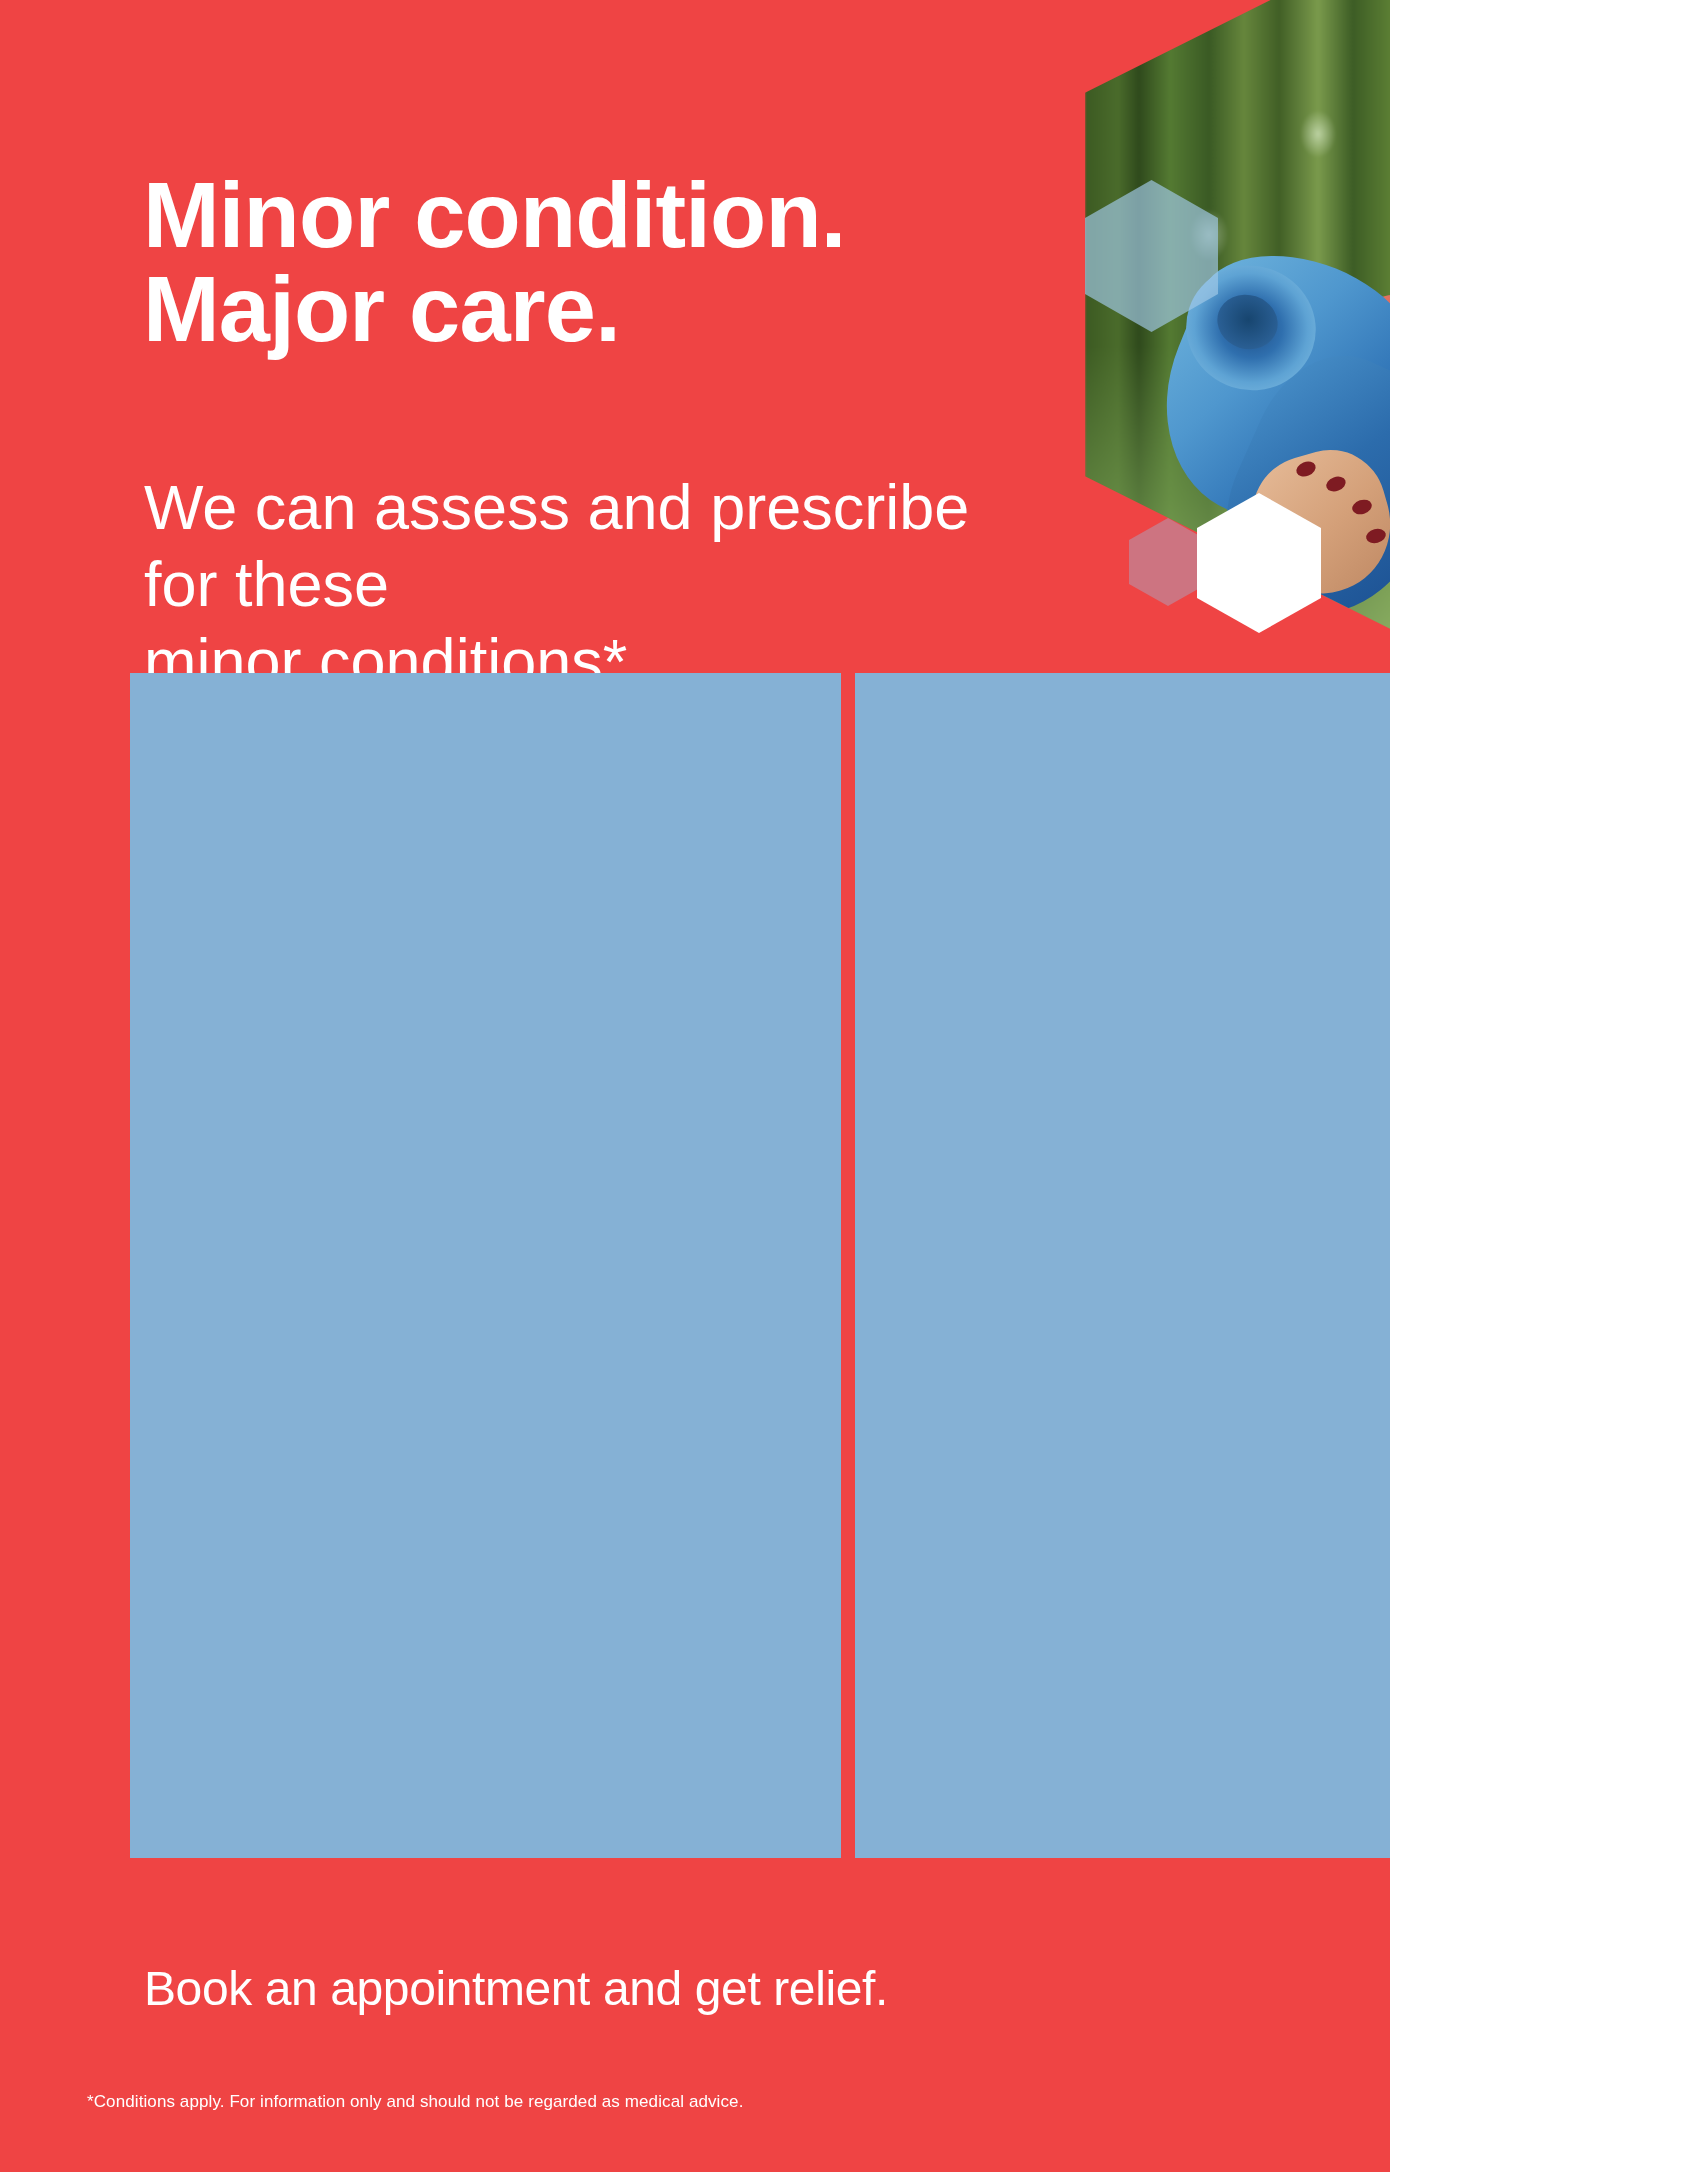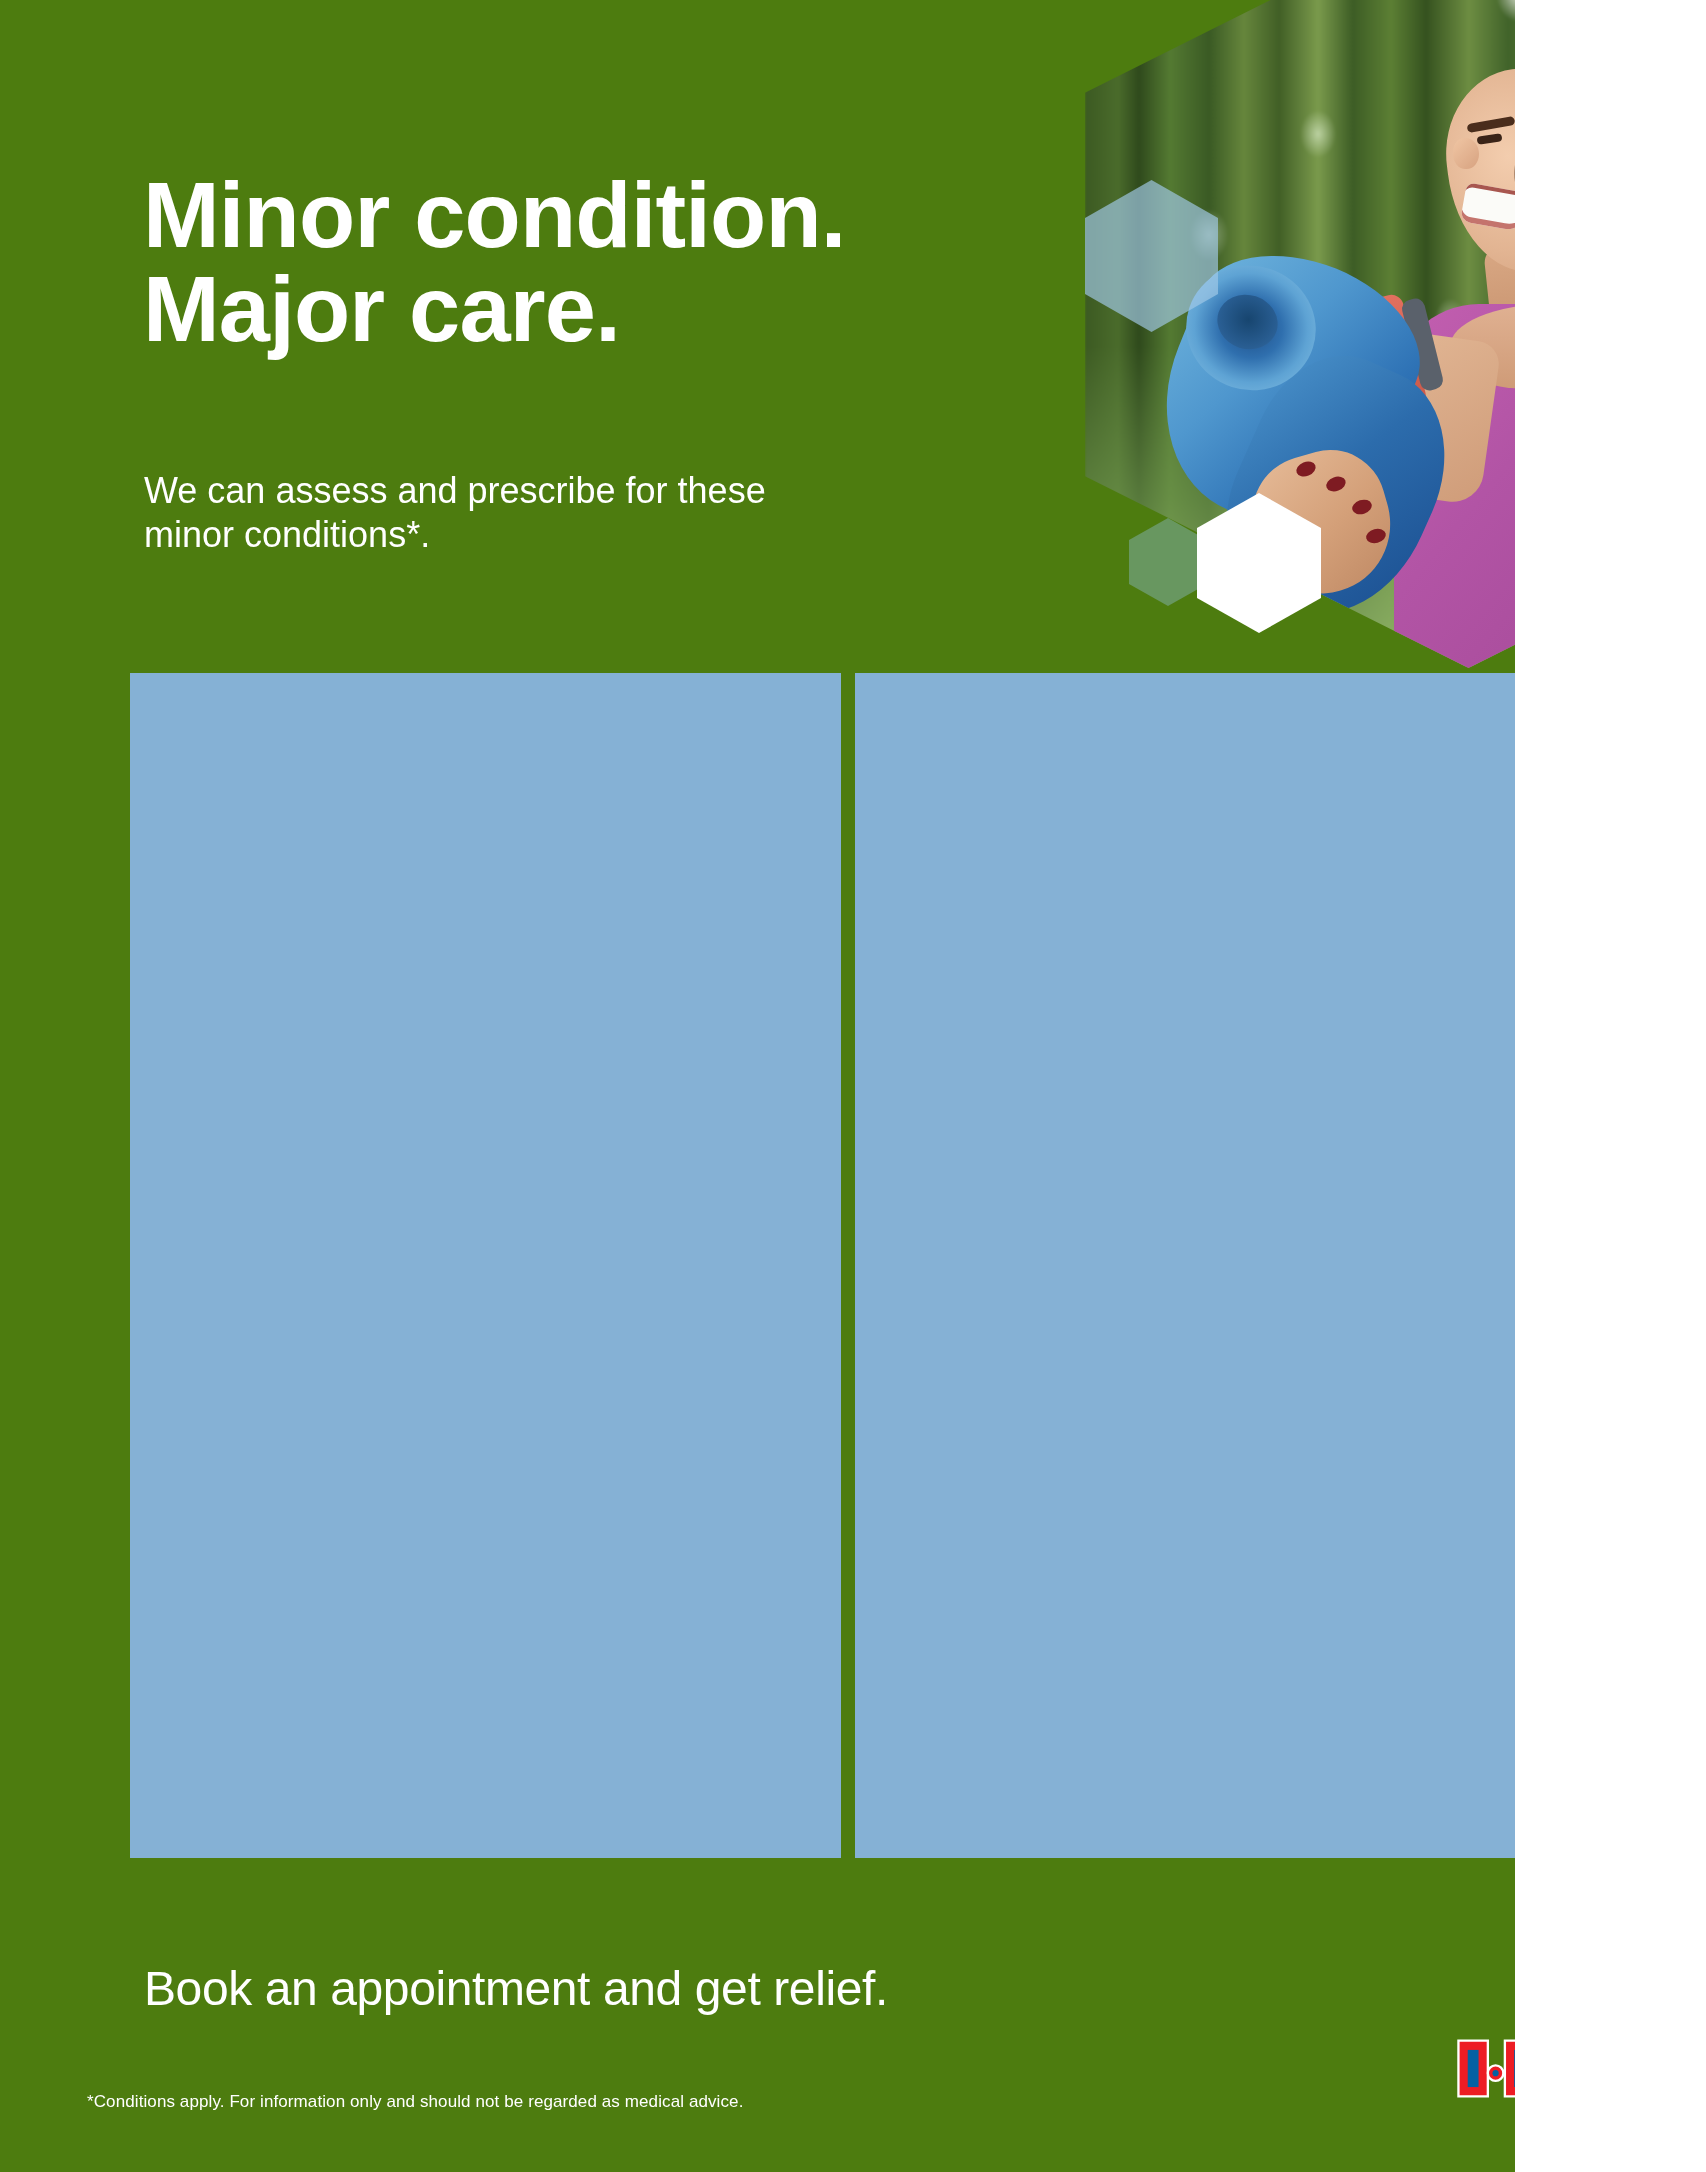--- a/index.html
+++ b/index.html
@@ -2,25 +2,26 @@
 <html style="font-size:12.4px"><head>
 <meta charset="utf-8">
 <style>
   html, body {
     margin: 0;
     padding: 0;
     background: #ffffff;
   }
   .poster {
     position: relative;
-    width: 1515px;
+    width: 1362px;
     height: 2172px;
     overflow: hidden;
     font-family: "Liberation Sans", sans-serif;
-    background: #4d7c0f;
+    background: #ef4444;
+    padding-left: 28px;
   }
 
   
   .hero-wrap {
     position: absolute;
     left: 1085px;
     top: -99px;
     width: 767px;
     height: 767px;
     -webkit-clip-path: polygon(50% 0%, 100% 25%, 100% 75%, 50% 100%, 0% 75%, 0% 25%);
@@ -258,21 +259,21 @@
     font-weight: 700;
     letter-spacing: -0.8px;
     white-space: pre-line;
   }
   .subhead {
     position: absolute;
     left: 144px;
     top: 469px;
     width: 915px;
     color: #ffffff;
-    font-size: 36px;
+    font-size: 63px;
     line-height: 1.22;
     font-weight: 400;
     white-space: pre-line;
   }
 
   
   .panels {
     position: absolute;
     left: 130px;
     top: 673px;

